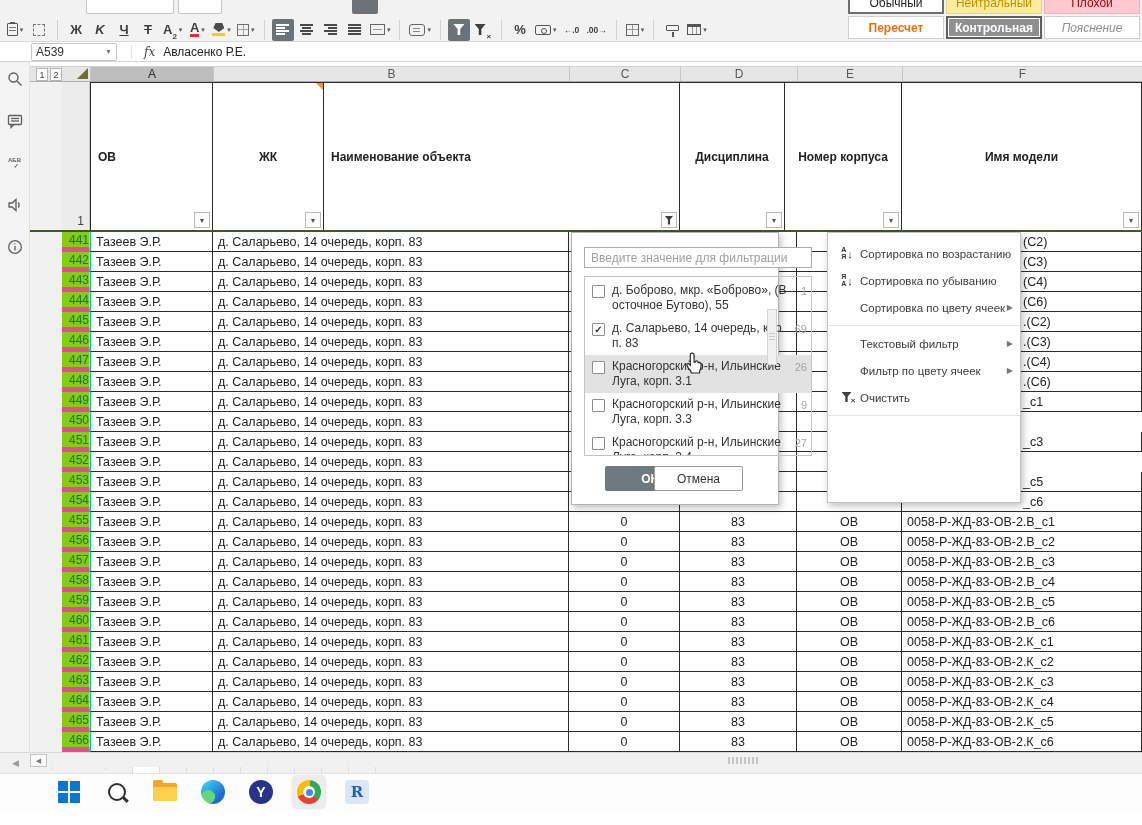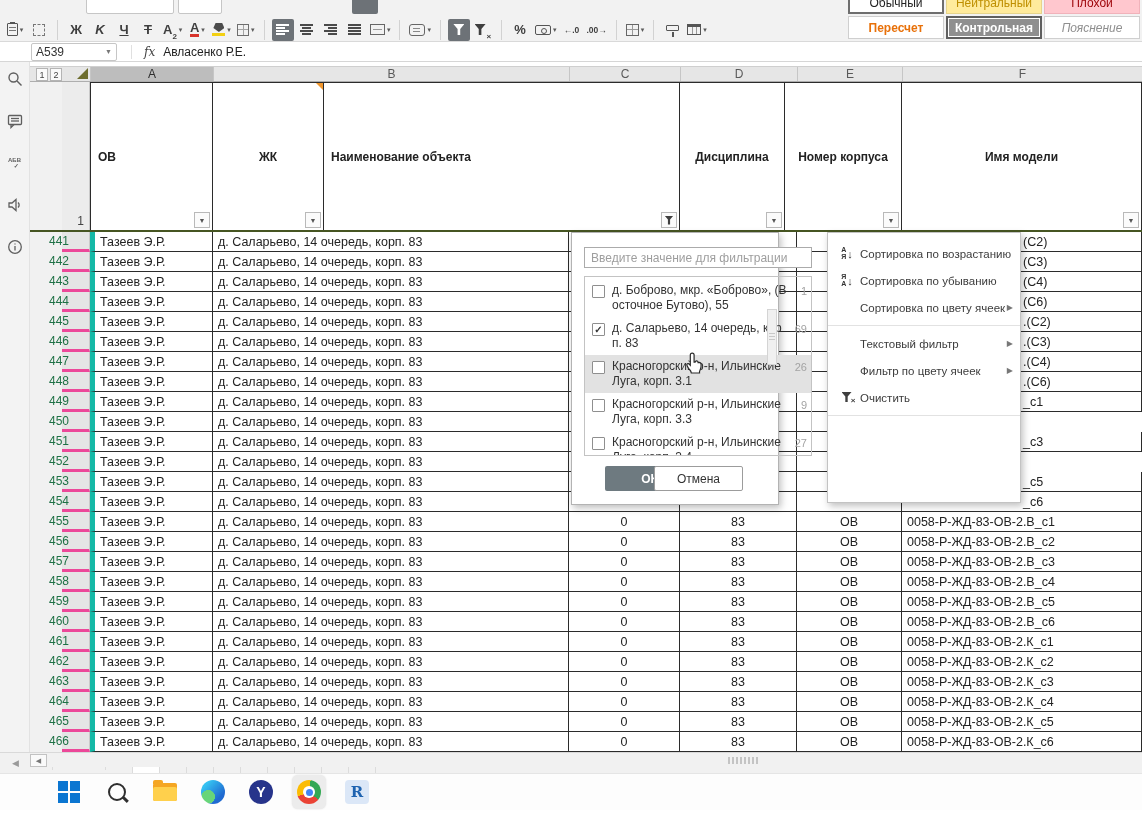--- a/index.html
+++ b/index.html
@@ -78,23 +78,23 @@
 .row1{display:flex;height:150px;border-bottom:2px solid #465522;background:#fff}
 .r1-outline,.d-outline{width:32px;background:#f1f1f1}
 .r1-gutter{width:28px;background:#ececec;border-right:1px solid #c9c9c9;display:flex;align-items:flex-end;justify-content:flex-end;padding:0 5px 2px 0;color:#444}
 .hcell{position:relative;border-right:1px solid #2b2b2b;border-top:1px solid #2b2b2b;font-weight:bold;display:flex;align-items:center;justify-content:center;text-align:center;padding:0 4px}
 .hcell.hl{justify-content:flex-start;text-align:left;padding-left:7px}
 .hcell.first{border-left:1px solid #2b2b2b}
 .fbtn{position:absolute;right:2px;bottom:2px;width:16px;height:16px;background:#fbfbfb;border:1px solid #b9b9b9;display:flex;align-items:center;justify-content:center;font-size:7px;color:#555;font-weight:normal}
 .fbtn .mini-funnel{width:9px;height:9px;background:#3f3f3f;clip-path:polygon(0 0,100% 0,62% 45%,62% 100%,38% 100%,38% 45%)}
 .c-note{position:absolute;top:0;right:0;border-top:7px solid #f0962c;border-left:7px solid transparent}
 .drow{display:flex;height:20px;background:#fff}
-.d-gutter{width:28px;background:#e5e5e5;border-right:1px solid #c9c9c9;border-bottom:3px solid #ec4899;display:flex;align-items:center;justify-content:flex-end;padding-right:20px;color:#1e7145}
+.d-gutter{width:28px;background:#84cc16;border-right:1px solid #c9c9c9;border-bottom:5px solid #ec4899;display:flex;align-items:center;justify-content:flex-end;padding-right:0;color:#1e7145}
 .dcell{border-right:1px solid #2b2b2b;border-bottom:1px solid #2b2b2b;display:flex;align-items:center;padding:0 5px;white-space:nowrap;overflow:hidden;font-size:12.5px}
-.dcell.first{border-left:5px solid #14b8a6}
+.dcell.first{border-left:1px solid #14b8a6}
 .dcell.ctr{justify-content:center}
 .dcell.frag{padding-left:121px}
 
 
 .hscroll{position:relative;height:15px;background:#f1f1f1;border-top:1px solid #d9d9d9}
 .hs-left{position:absolute;left:0;top:1px;width:17px;height:13px;border:1px solid #c2c2c2;background:#fafafa;display:flex;align-items:center;justify-content:center;font-size:7px;color:#777}
 .hs-grip{position:absolute;left:698px;top:4px;width:32px;height:7px;background:repeating-linear-gradient(90deg,#c4c4c4 0 2px,transparent 2px 4px)}
 
 
 .tabbar{display:flex;align-items:stretch;height:21px;background:#f1f1f1;border-top:1px solid #d9d9d9;font-size:12px;overflow:hidden}

